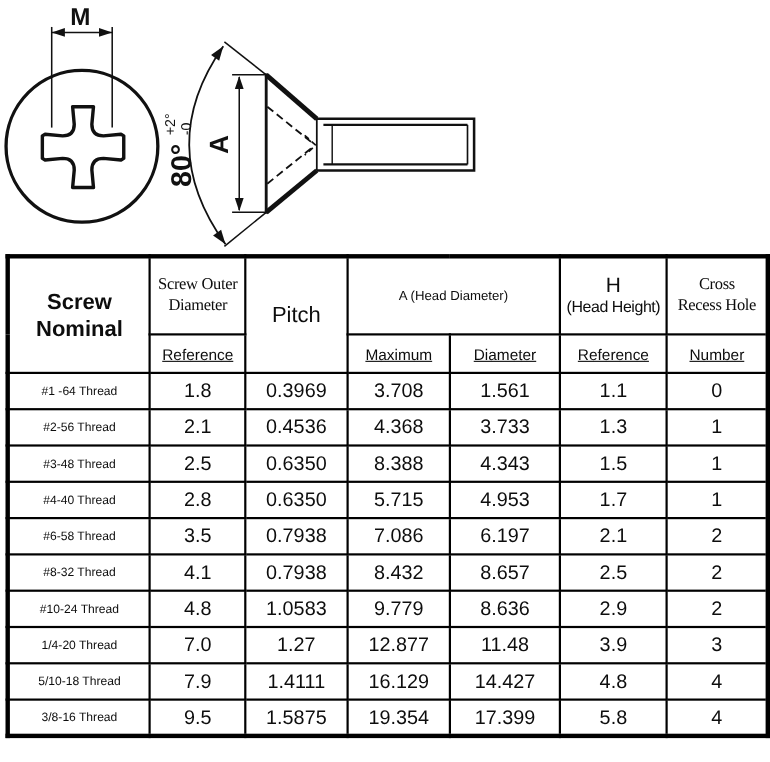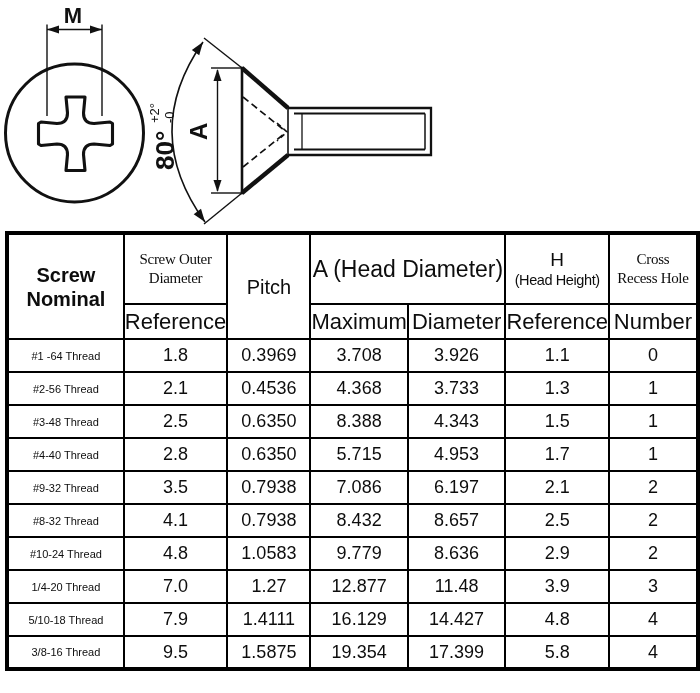--- a/index.html
+++ b/index.html
@@ -7,29 +7,29 @@
         font-family:"Liberation Sans","DejaVu Sans",sans-serif;color:#0d0d0d;}
   svg{position:absolute;overflow:visible;}
   svg text{font-family:"Liberation Sans","DejaVu Sans",sans-serif;fill:#111;}
 
   table.spec{position:absolute;left:5px;top:231px;border-collapse:collapse;
              table-layout:fixed;background:#fff;padding-left:20px;}
   table.spec th,table.spec td{border:2px solid #000;text-align:center;vertical-align:middle;
              padding:0;font-weight:normal;color:#0d0d0d;overflow:hidden;}
   table.spec{border:4px solid #000;}
   tr.h1 th{height:68px;}
-  tr.h2 th{height:33px;font-size:22px;}
+  tr.h2 th{height:33px;font-size:14px;text-decoration:underline;}
   tbody tr{height:33px;}
   tbody td{font-size:18px;}
   td.name{text-align:left;padding-left:4px;font-size:11px;}
   .bigbold{font-size:20px;font-weight:bold;line-height:1.2;}
   .cond{font-size:15px;line-height:1.25;letter-spacing:-0.3px;font-family:Liberation Serif, serif;}
   .cond2{font-size:14.5px;line-height:1.25;letter-spacing:-0.4px;}
   .hline1{font-size:19px;line-height:1.15;}
-  .adia{font-size:23px;}
+  .adia{font-size:12px;}
 </style>
 </head>
 <body>
 
 <div class="page">
 
   <svg style="left:0;top:0;" width="160" height="232" viewBox="0 0 160 232">
     <g>
       <circle cx="74.5" cy="133" r="69" fill="none" stroke="#111" stroke-width="3"></circle>
     </g>
@@ -128,21 +128,21 @@
         <th>Reference</th>
         <th>Number</th>
       </tr>
     </thead>
     <tbody>
       <tr>
         <td class="name">#1 -64 Thread</td>
         <td>1.8</td>
         <td>0.3969</td>
         <td>3.708</td>
-        <td>3.926</td>
+        <td>1.561</td>
         <td>1.1</td>
         <td>0</td>
       </tr>
       <tr>
         <td class="name">#2-56 Thread</td>
         <td>2.1</td>
         <td>0.4536</td>
         <td>4.368</td>
         <td>3.733</td>
         <td>1.3</td>
@@ -160,21 +160,21 @@
       <tr>
         <td class="name">#4-40 Thread</td>
         <td>2.8</td>
         <td>0.6350</td>
         <td>5.715</td>
         <td>4.953</td>
         <td>1.7</td>
         <td>1</td>
       </tr>
       <tr>
-        <td class="name">#9-32 Thread</td>
+        <td class="name">#6-58 Thread</td>
         <td>3.5</td>
         <td>0.7938</td>
         <td>7.086</td>
         <td>6.197</td>
         <td>2.1</td>
         <td>2</td>
       </tr>
       <tr>
         <td class="name">#8-32 Thread</td>
         <td>4.1</td>

